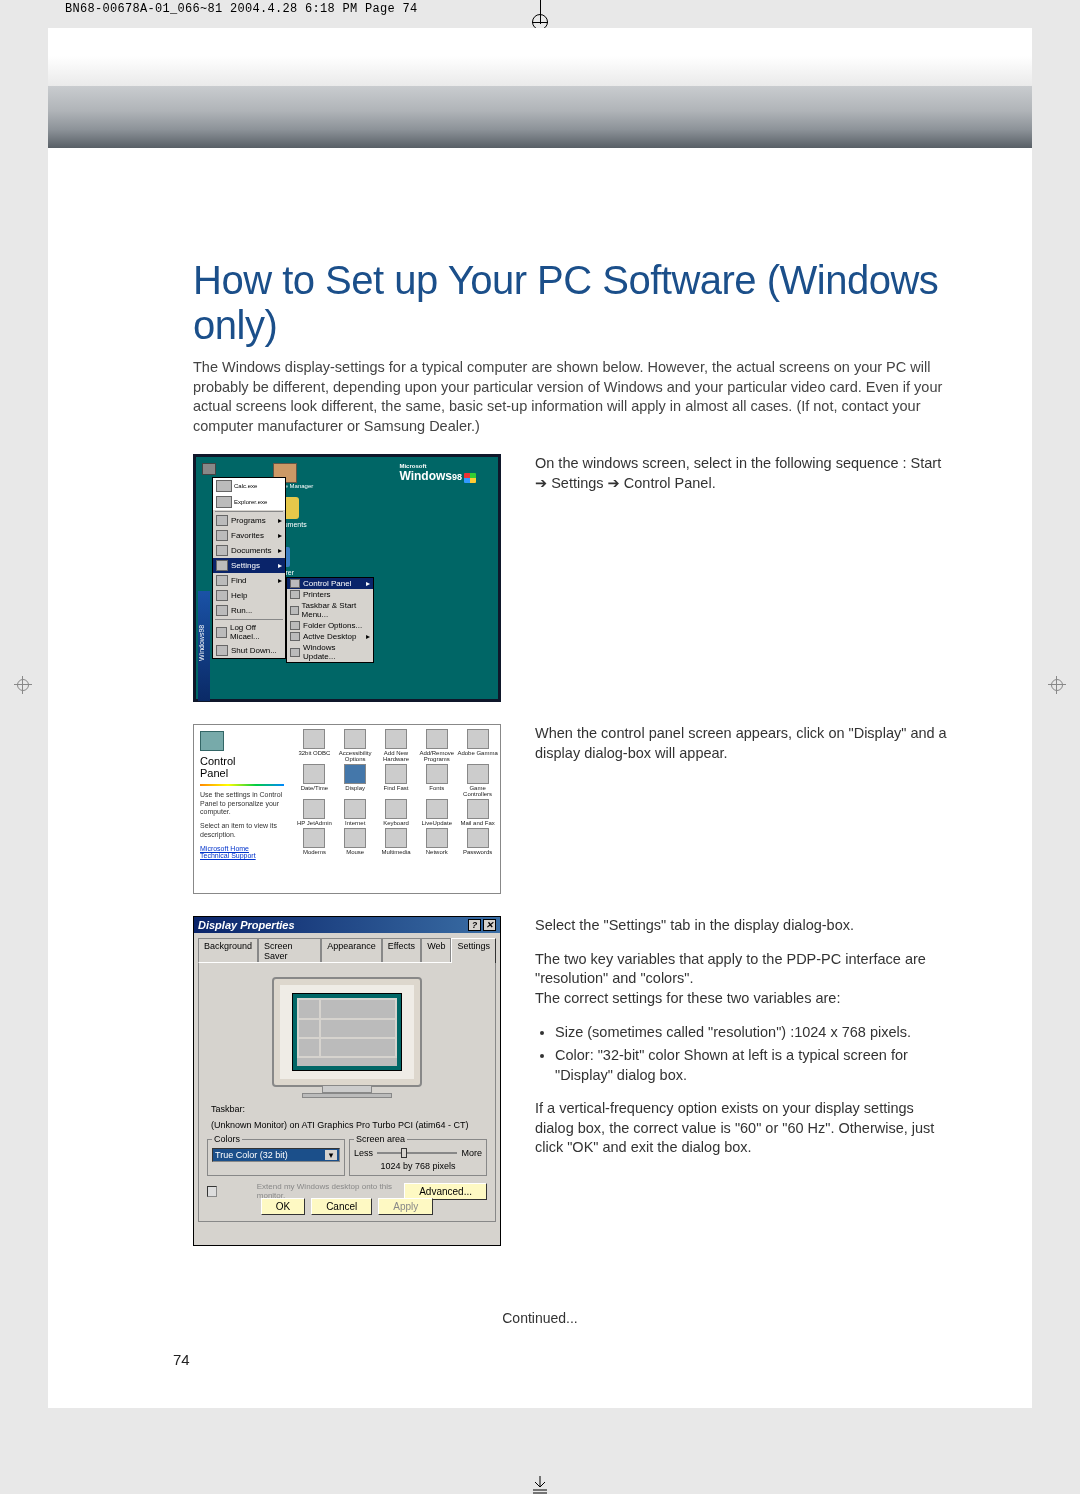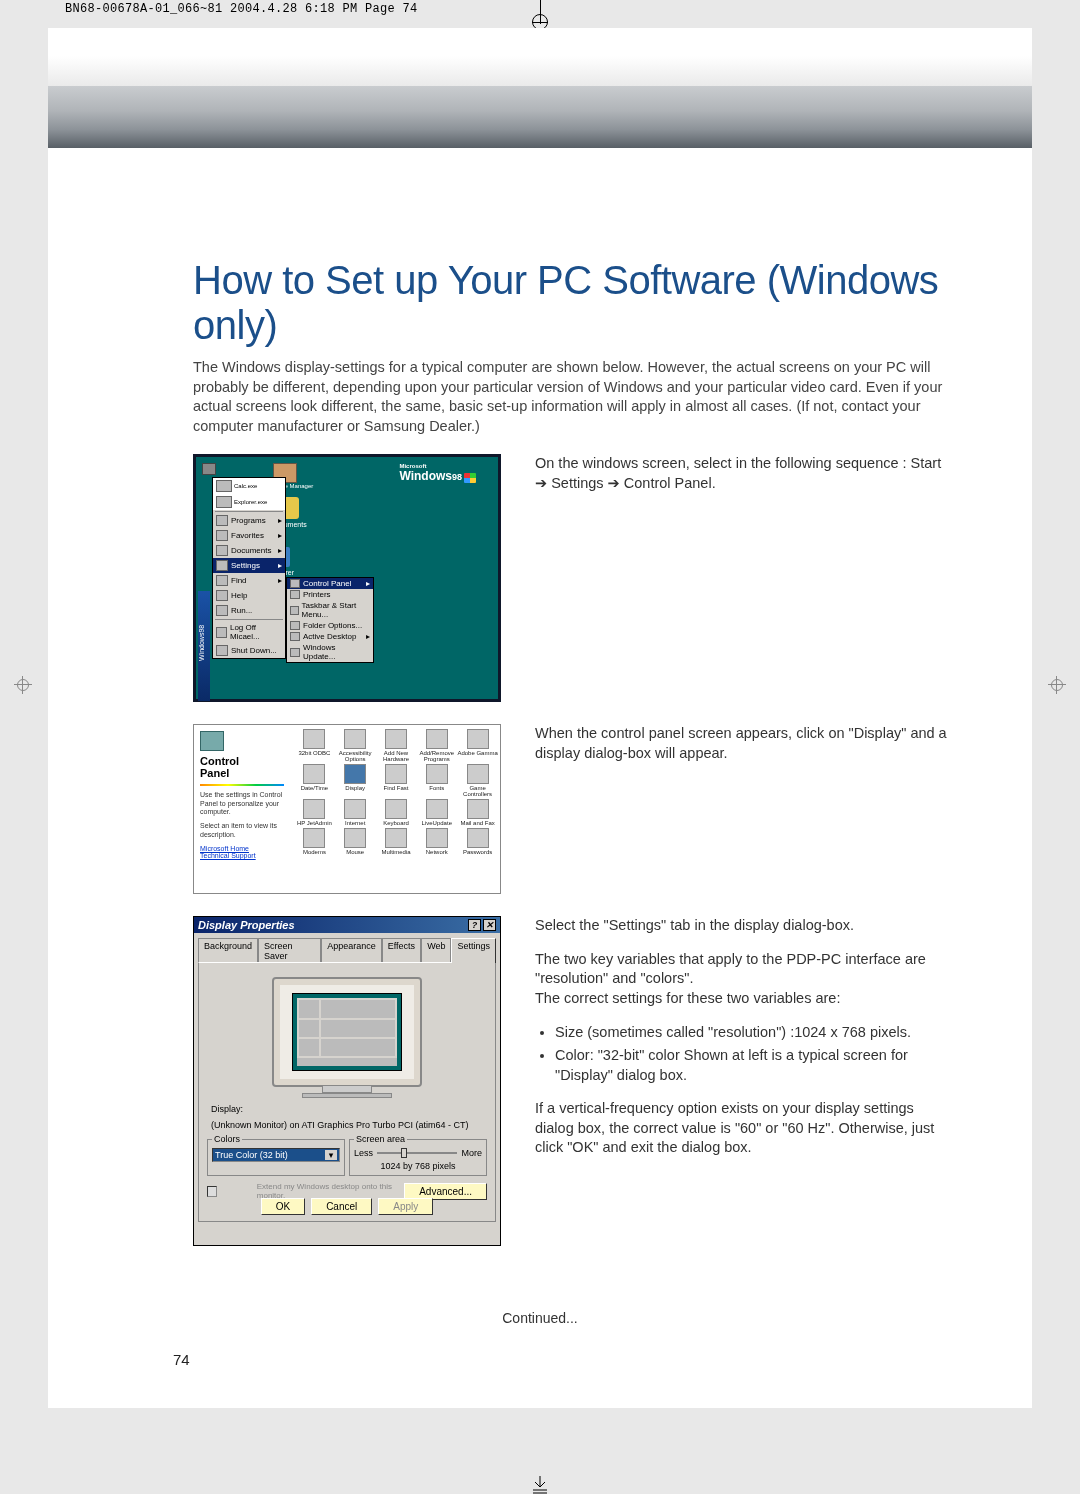--- a/index.html
+++ b/index.html
@@ -181,21 +181,21 @@
     border:1px solid #888;
     position:relative;
     font-size:7px;
     color:#000;
   }
   .shot2 .left {
     position:absolute; left:0; top:0; width:96px; height:100%;
     padding:6px;
   }
   .shot2 .left .cpic { width:24px; height:20px; background:#7aa; border:1px solid #366; margin-bottom:4px;}
-  .shot2 .left h4 { font-size:11px; font-weight:bold;}
+  .shot2 .left h4 { font-size:11px; font-weight:normal;}
   .shot2 .left .sep { height:2px; background:linear-gradient(90deg,#f80,#ff0,#0c4,#08f); margin:5px 0;}
   .shot2 .left p { font-size:7px; line-height:1.2; color:#333; margin-bottom:6px;}
   .shot2 .left a { color:#0033cc; text-decoration:underline; display:block; font-size:7px;}
   .shot2 .grid {
     position:absolute; left:100px; top:4px; right:2px;
     display:grid; grid-template-columns:repeat(5,1fr); gap:2px 0;
     text-align:center;
   }
   .shot2 .cell { font-size:6px; color:#222; }
   .shot2 .cell .ic { width:22px;height:20px;margin:0 auto 1px;background:#ccc;border:1px solid #888;}
@@ -517,21 +517,21 @@
                       <div class="c"></div>
                       <div class="c"></div>
                       <div class="c"></div>
                     </div>
                     <div class="tb"></div>
                   </div>
                 </div>
             </div>
             <div class="stand"></div>
               <div class="base"></div>
-            <div class="disp-line"><span>Display:</span></div>
+            <div class="disp-line"><span>Taskbar:</span></div>
             <div class="disp-line">(Unknown Monitor) on ATI Graphics Pro Turbo PCI (atim64 - CT)</div>
             <div class="groups">
               <fieldset>
                 <legend>Colors</legend>
                 <div class="combo">
                     <span>True Color (32 bit)</span>
                     <span class="dd">▾</span>
                   </div>
               </fieldset>
               <fieldset>

